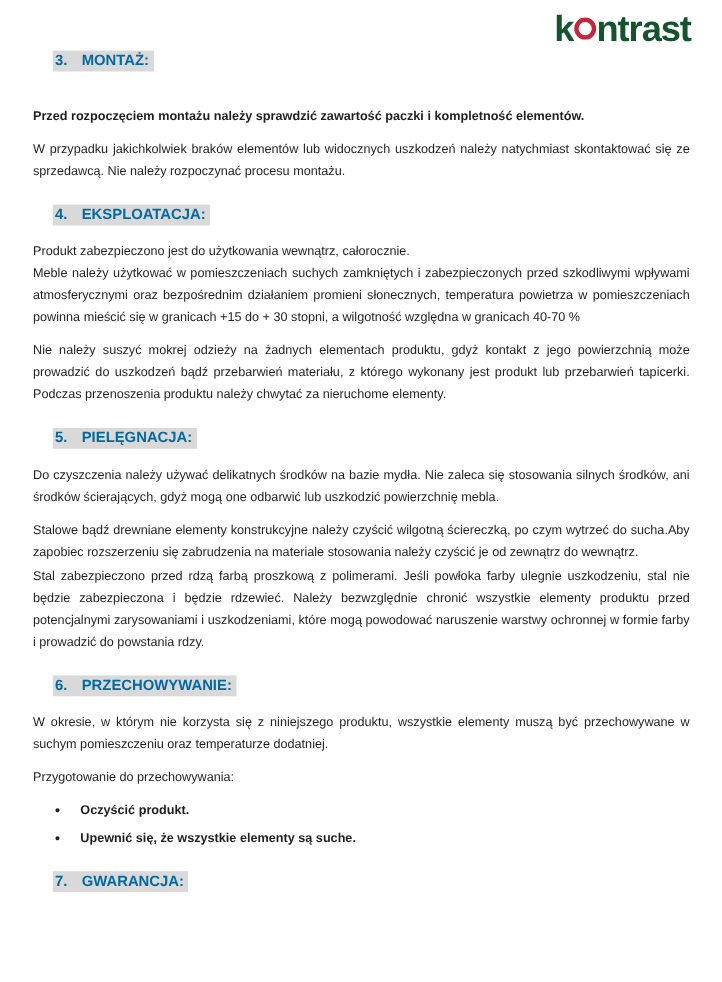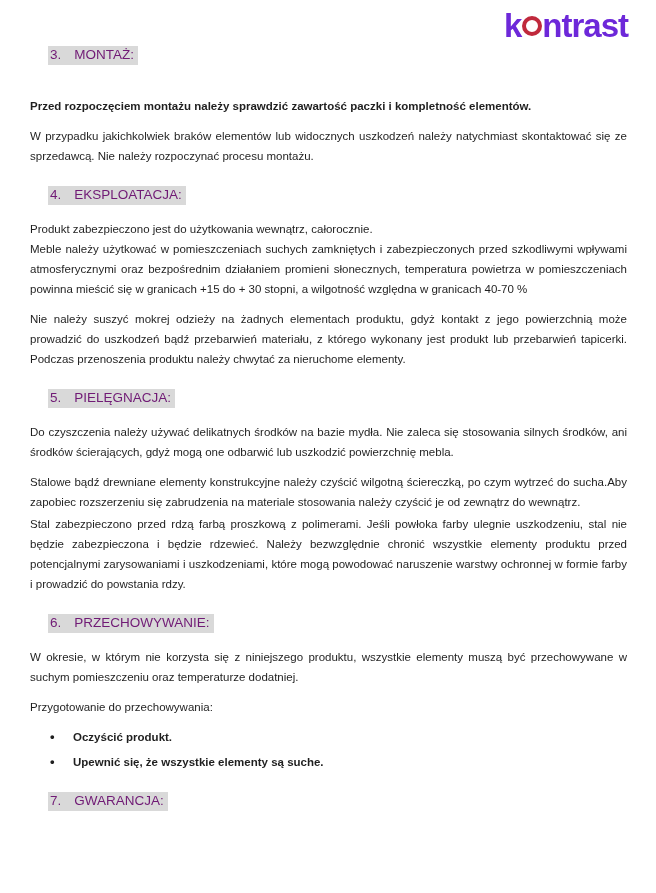--- a/index.html
+++ b/index.html
@@ -14,21 +14,21 @@
     box-sizing: border-box;
     padding: 46px 29px 0 30px;
   }
   .logo {
     position: absolute;
     top: 8px;
     right: 28px;
     font-size: 33px;
     font-weight: 800;
     letter-spacing: -1px;
-    color: #6d28d9;
+    color: #14532d;
     white-space: nowrap;
     line-height: 36px;
   }
   .logo .ring {
     display: inline-block;
     width: 12px;
     height: 12px;
     border: 4px solid #c0293c;
     border-radius: 50%;
     margin: 0 0px 1px 1px;
@@ -36,22 +36,22 @@
   }
   .sec-head {
     margin: 0 0 14px 0;
     padding-left: 18px;
     font-size: 13.5px;
     line-height: 16px;
   }
   .sec-head .hl {
     display: inline-block;
     background: #d9d9d9;
-    font-weight: 400;
-    color: #701a75;
+    font-weight: 700;
+    color: #0369a1;
     padding: 1px 4px 2px 2px;
   }
   .sec-head .num { margin-right: 13px; }
   .body-p {
     font-size: 11.5px;
     line-height: 20px;
     text-align: justify;
     margin: 0 0 10px 0;
   }
   .body-p.bold { font-weight: 700; margin-top: 31px; }

